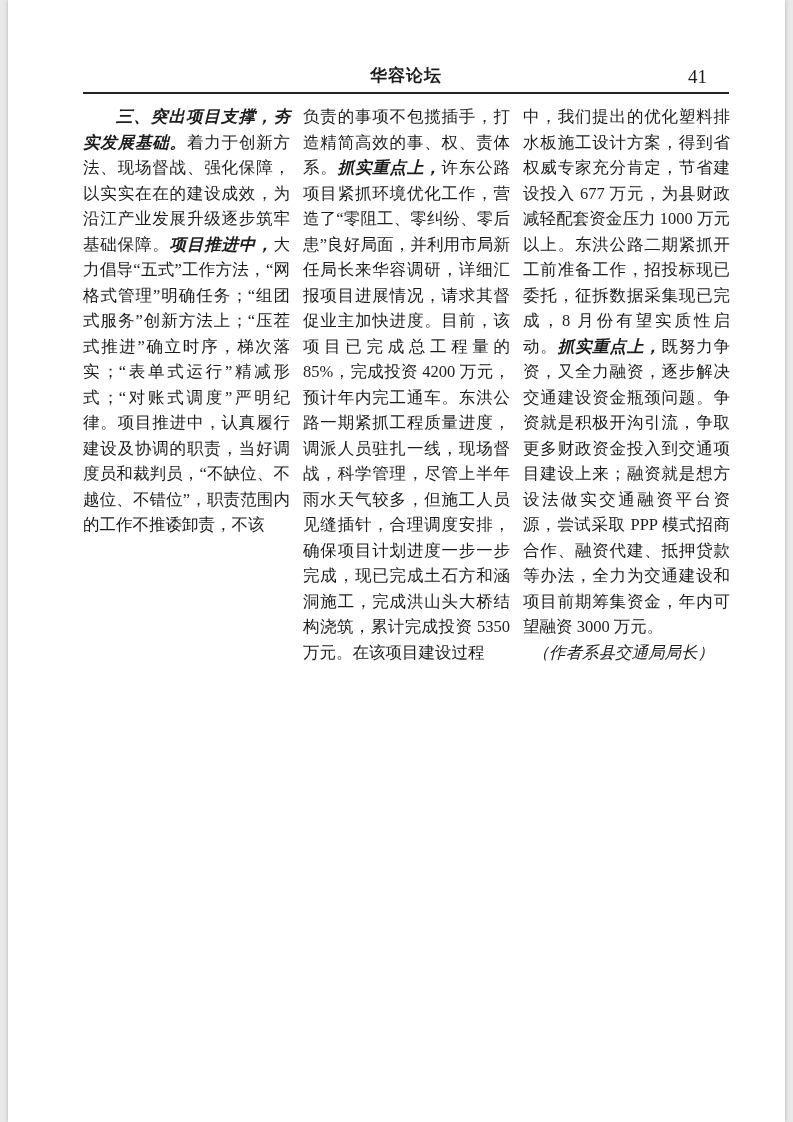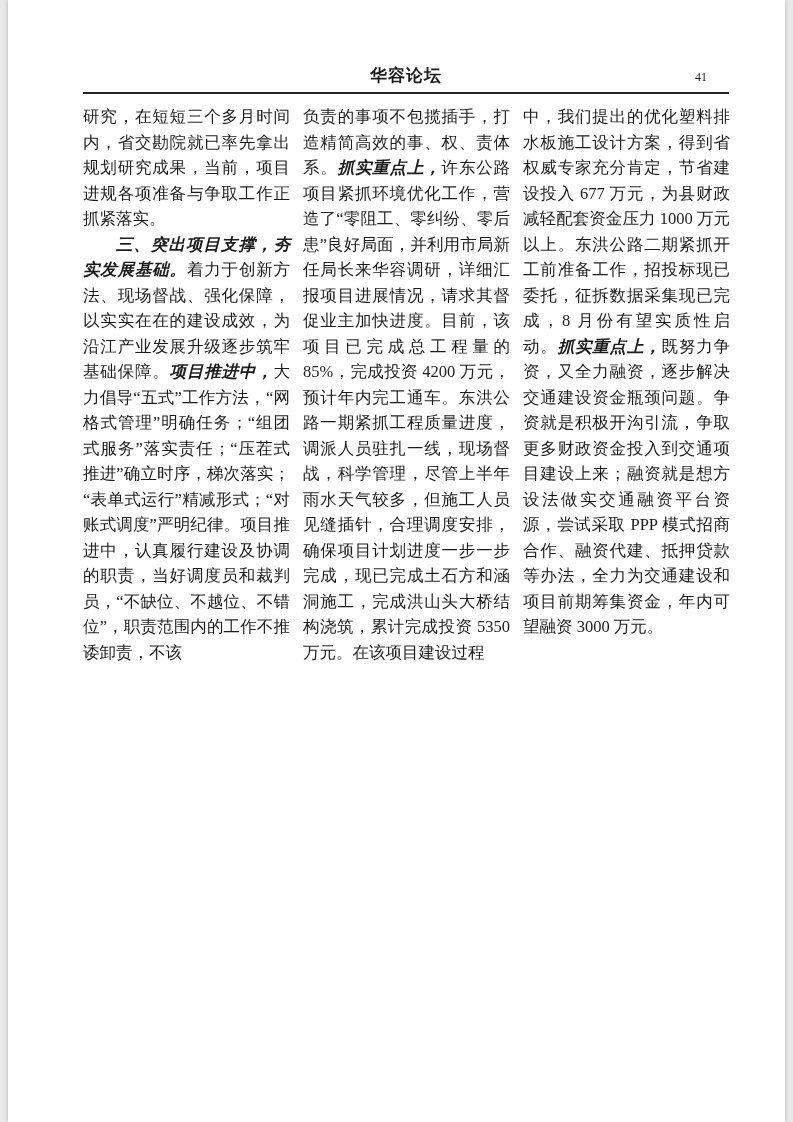--- a/index.html
+++ b/index.html
@@ -15,21 +15,21 @@
   }
   .header { position:absolute; top:64px; left:75px; width:646px; height:26px; }
   .header-title {
     position:absolute; left:0; right:0; top:0;
     text-align:center;
     font-family:"Liberation Sans","DejaVu Sans",sans-serif;
     font-weight:700; font-size:17px; line-height:24px; letter-spacing:1px;
   }
   .page-number {
     position:absolute; right:22px; top:2px;
-    font-size:12px; line-height:22px;
+    font-size:19px; line-height:22px;
   }
   .rule { position:absolute; top:92px; left:75px; width:646px; height:2px; background:#222222; }
   .article {
     position:absolute; top:104px; left:75px; width:646px;
     display:flex; gap:13px;
   }
   .column {
     width:207px; flex:0 0 207px;
     font-size:16.5px; line-height:25.5px;
     text-align:justify;
@@ -55,24 +55,24 @@
 
   <div class="header">
     <div class="header-title">华容论坛</div>
     <div class="page-number">41</div>
   </div>
 
   <div class="rule"></div>
 
   <div class="article" id="article">
       <div class="column">
-        <p><span>研究，在短短三个多月时间内，省交勘院就已率先拿出规划研究成果，当前，项目进规各项准备与争取工作正抓紧落实。</span></p>
-        <p class="indent"><span class="run-bold">三、突出项目支撑，夯实发展基础。</span><span>着力于创新方法、现场督战、强化保障，以实实在在的建设成效，为沿江产业发展升级逐步筑牢基础保障。</span><span class="run-bold">项目推进中，</span><span>大力倡导“五式”工作方法，“网格式管理”明确任务；“组团式服务”落实责任；“压茬式推进”确立时序，梯次落实；“表单式运行”精减形式；“对账式调度”严明纪律。项目推进中，认真履行建设及协调的职责，当好调度员和裁判员，“不缺位、不越位、不错位”，职责范围内的工作不推诿卸责，不该</span></p>
+        <p class="indent"><span class="run-bold">三、突出项目支撑，夯实发展基础。</span><span>着力于创新方法、现场督战、强化保障，以实实在在的建设成效，为沿江产业发展升级逐步筑牢基础保障。</span><span class="run-bold">项目推进中，</span><span>大力倡导“五式”工作方法，“网格式管理”明确任务；“组团式服务”创新方法上；“压茬式推进”确立时序，梯次落实；“表单式运行”精减形式；“对账式调度”严明纪律。项目推进中，认真履行建设及协调的职责，当好调度员和裁判员，“不缺位、不越位、不错位”，职责范围内的工作不推诿卸责，不该</span></p>
       </div>
       <div class="column">
         <p><span>负责的事项不包揽插手，打造精简高效的事、权、责体系。</span><span class="run-bold">抓实重点上，</span><span>许东公路项目紧抓环境优化工作，营造了“零阻工、零纠纷、零后患”良好局面，并利用市局新任局长来华容调研，详细汇报项目进展情况，请求其督促业主加快进度。目前，该项目已完成总工程量的 85%，完成投资 4200 万元，预计年内完工通车。东洪公路一期紧抓工程质量进度，调派人员驻扎一线，现场督战，科学管理，尽管上半年雨水天气较多，但施工人员见缝插针，合理调度安排，确保项目计划进度一步一步完成，现已完成土石方和涵洞施工，完成洪山头大桥结构浇筑，累计完成投资 5350 万元。在该项目建设过程</span></p>
       </div>
       <div class="column">
         <p><span>中，我们提出的优化塑料排水板施工设计方案，得到省权威专家充分肯定，节省建设投入 677 万元，为县财政减轻配套资金压力 1000 万元以上。东洪公路二期紧抓开工前准备工作，招投标现已委托，征拆数据采集现已完成，8 月份有望实质性启动。</span><span class="run-bold">抓实重点上，</span><span>既努力争资，又全力融资，逐步解决交通建设资金瓶颈问题。争资就是积极开沟引流，争取更多财政资金投入到交通项目建设上来；融资就是想方设法做实交通融资平台资源，尝试采取 PPP 模式招商合作、融资代建、抵押贷款等办法，全力为交通建设和项目前期筹集资金，年内可望融资 3000 万元。</span></p>
+        <p class="author-line"><span>（作者系县交通局局长）</span></p>
       </div>
     </div>
 
 </div>
 
 </body></html>

